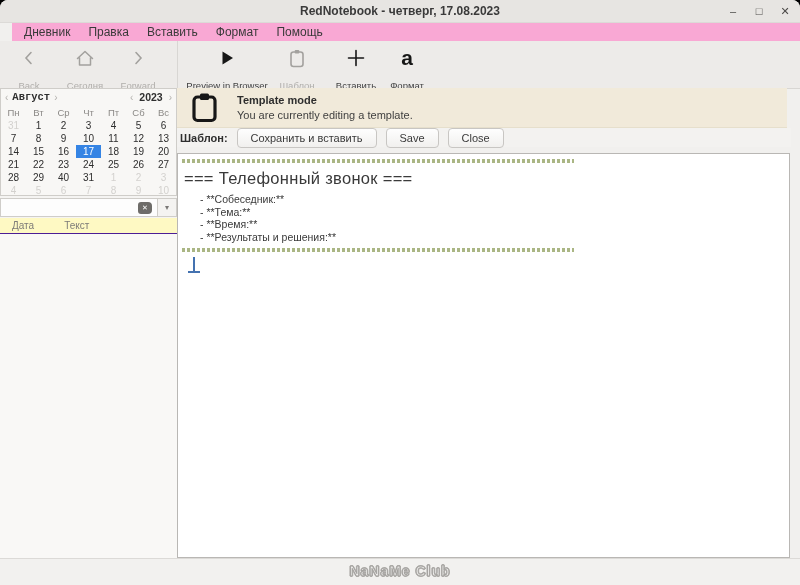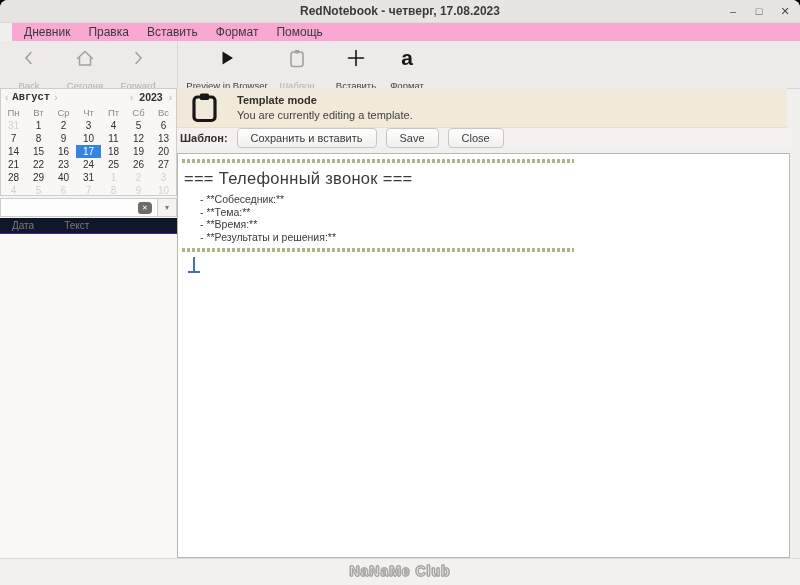--- a/index.html
+++ b/index.html
@@ -35,21 +35,21 @@
   .cal-spacer{flex:1;}
   .cal-daynames{display:grid;grid-template-columns:repeat(7,1fr);font-size:9.5px;color:#8b8986;height:14px;align-items:center;text-align:center;}
   .cal-grid{display:grid;grid-template-columns:repeat(7,1fr);grid-auto-rows:13px;font-size:10px;color:#2e2e2e;text-align:center;}
   .cal-cell{line-height:13px;}
   .cal-cell.muted{color:#d3d1ce;}
   .cal-cell.selected{background:#3584e4;color:#fff;border-radius:0;}
   .search-row{position:absolute;left:0;top:110px;width:177px;height:19px;background:#fdfdfd;border:1px solid #cfcdc9;box-sizing:border-box;display:flex;align-items:center;}
   .search-input{flex:1;min-width:0;border:none;background:transparent;font-size:11px;padding:0 4px;outline:none;font-family:"Liberation Sans",sans-serif;}
   .clear-icon{width:14px;height:12px;background:#6e6c69;border-radius:3px 4px 4px 3px;color:#fff;font-size:7px;line-height:12px;text-align:center;margin-right:5px;flex:none;}
   .dropdown-btn{width:18px;height:100%;border-left:1px solid #cfcdc9;display:flex;align-items:center;justify-content:center;color:#7a7876;font-size:8px;background:#f4f3f1;flex:none;}
-  .list-header{position:absolute;left:0;top:130px;width:177px;height:15px;background:#0f172a;border-bottom:1px solid #4c1d95;font-size:10px;color:#7d7b78;display:flex;align-items:center;}
+  .list-header{position:absolute;left:0;top:130px;width:177px;height:15px;background:#fef9c3;border-bottom:1px solid #4c1d95;font-size:10px;color:#7d7b78;display:flex;align-items:center;}
   .col-date{margin-left:12px;}
   .col-text{margin-left:30px;}
   .list-body{position:absolute;left:0;top:146px;width:177px;height:324px;background:#f9f8f6;}
   
   .editor-panel{position:absolute;left:177px;top:88px;width:614px;height:470px;}
   .banner{position:absolute;left:0;top:0;width:610px;height:39px;background:#f1eada;border-bottom:1px solid #e6dfcc;display:flex;align-items:center;}
   .banner-icon{margin-left:14px;flex:none;display:flex;}
   .banner-text{margin-left:19px;}
   .banner-title{font-size:11px;font-weight:700;color:#2e2e2e;margin-bottom:3px;}
   .banner-sub{font-size:11px;color:#3f3f3f;}

